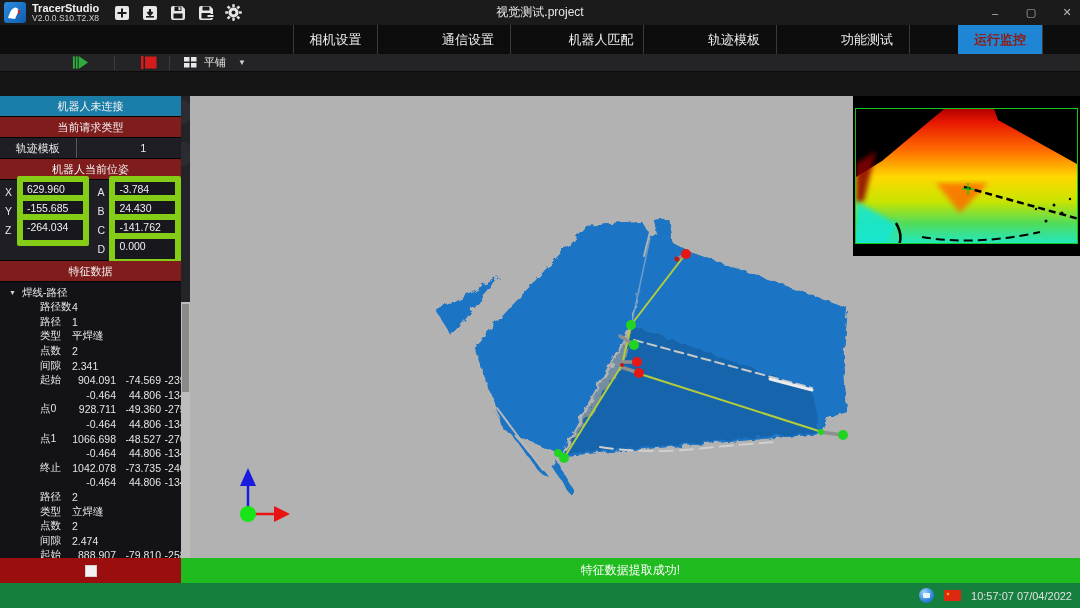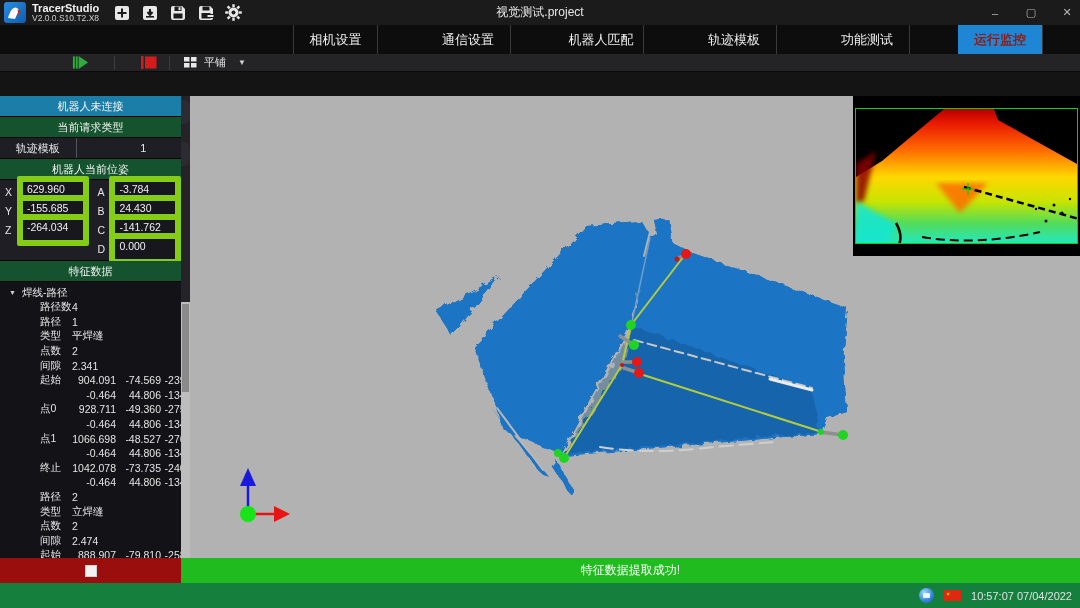--- a/index.html
+++ b/index.html
@@ -30,21 +30,21 @@
   .toolbar { position:absolute; left:0; top:54px; width:1080px; height:18px; background:#242426; display:flex; align-items:center; border-bottom:1px solid #0a0a0a;padding-left:48px; }
   .tool-sep { width:1px; height:14px; background:#3c3c3e; margin:0 10px; }
   .layout-label { font-size:11px; color:#e8e8e8; margin:0 4px 0 5px; }
   .dd-arrow { font-size:8px; color:#d0d0d0; margin-left:8px; }
 
   
   .main { position:absolute; left:0; top:80px; width:1080px; height:486px; display:flex;margin-top:16px; }
   .sidebar { width:181px; height:486px; background:#1c1c20; display:flex; flex-direction:column; flex:0 0 auto; }
   .sb-head { height:21px; display:flex; align-items:center; justify-content:center; font-size:11px; color:#f4f4f4; border-bottom:1px solid #050505; flex:0 0 auto; }
   .sb-head.teal { background:#1b7ea8; }
-  .sb-head.gray { background:#14532d; }
+  .sb-head.gray { background:#7f1d1d; }
   .sb-row-dark { height:21px; background:#33333b; display:flex; align-items:center; justify-content:center; font-size:11px; border-bottom:1px solid #050505; flex:0 0 auto; }
   .tpl-row { height:21px; background:#1e1e24; display:flex; border-bottom:1px solid #050505; flex:0 0 auto;gap:29px; }
   .tpl-cell { flex:1; display:flex; align-items:center; justify-content:center; font-size:11px; }
   .tpl-cell:first-child { border-right:1px solid #55555d; }
   .pose-rows { background:#1e1e24; padding:2px 0 2px 0; border-bottom:1px solid #050505; flex:0 0 auto; }
   .pose-row { height:19px; display:flex; align-items:center; font-size:10.5px; }
   .pl { width:12px; margin-left:5px; color:#e8e8e8; }
   .pv { width:72px; height:32px; line-height:14px; background:#17171d; border:6px solid #84cc16; border-radius:2px; padding-left:4px; font-size:10.5px; color:#f0f0f0; }
   .pv.hide { visibility:hidden; }
   .tree { flex:1; background:#131317; overflow:hidden; padding-top:3px; }

